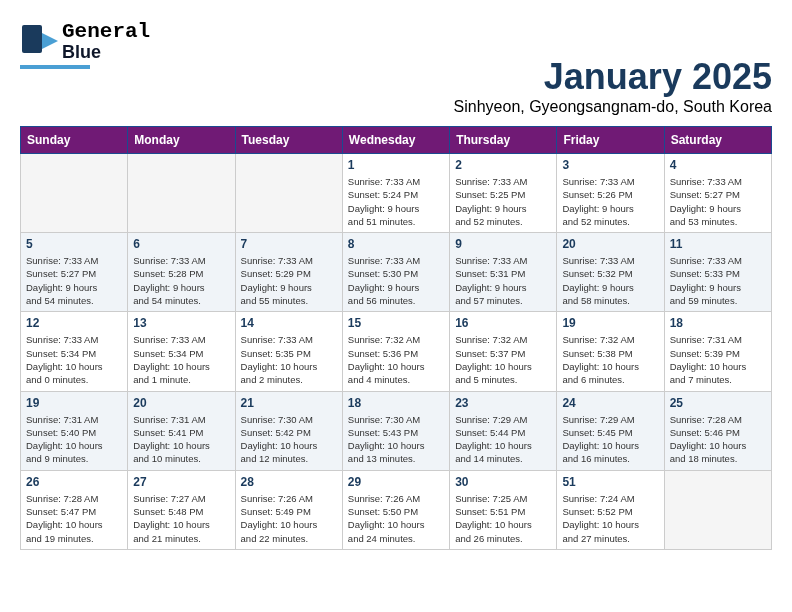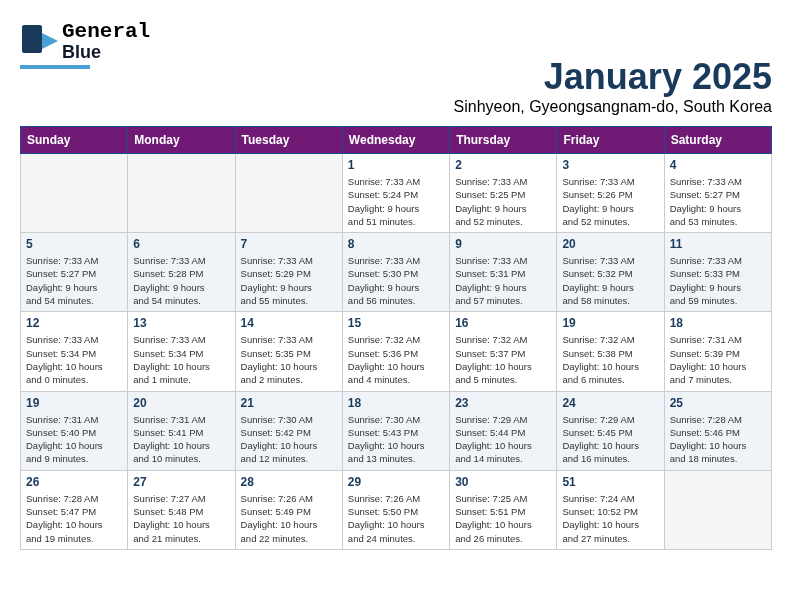--- a/index.html
+++ b/index.html
@@ -338,20 +338,20 @@
         <td>
           <div class="day-number">30</div>
           <div class="day-info" style="white-space: pre-line;">Sunrise: 7:25 AM
 Sunset: 5:51 PM
 Daylight: 10 hours
 and 26 minutes.</div>
         </td>
         <td>
           <div class="day-number">51</div>
           <div class="day-info" style="white-space: pre-line;">Sunrise: 7:24 AM
-Sunset: 10:52 PM
+Sunset: 5:52 PM
 Daylight: 10 hours
 and 27 minutes.</div>
         </td>
         <td class="empty"></td>
       </tr>
     </tbody>
 </table>
 
 </body></html>

